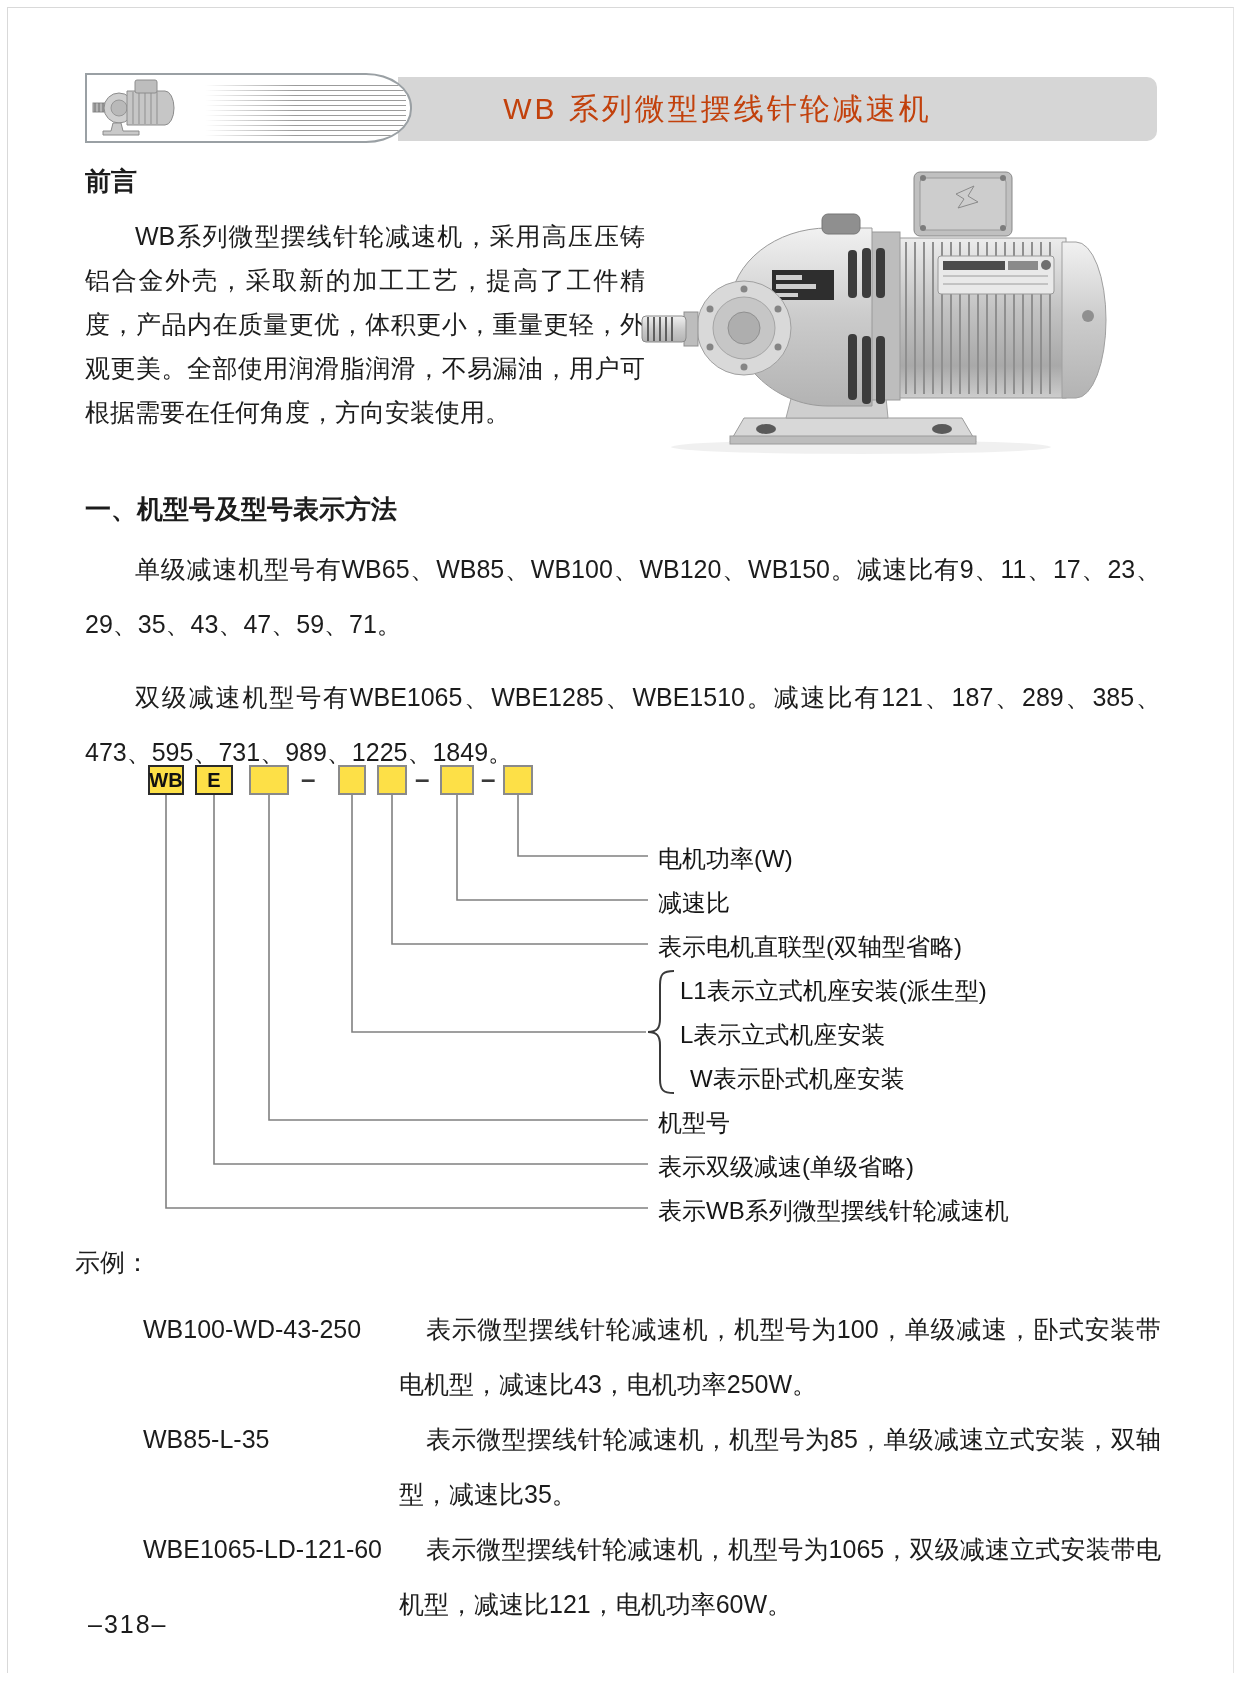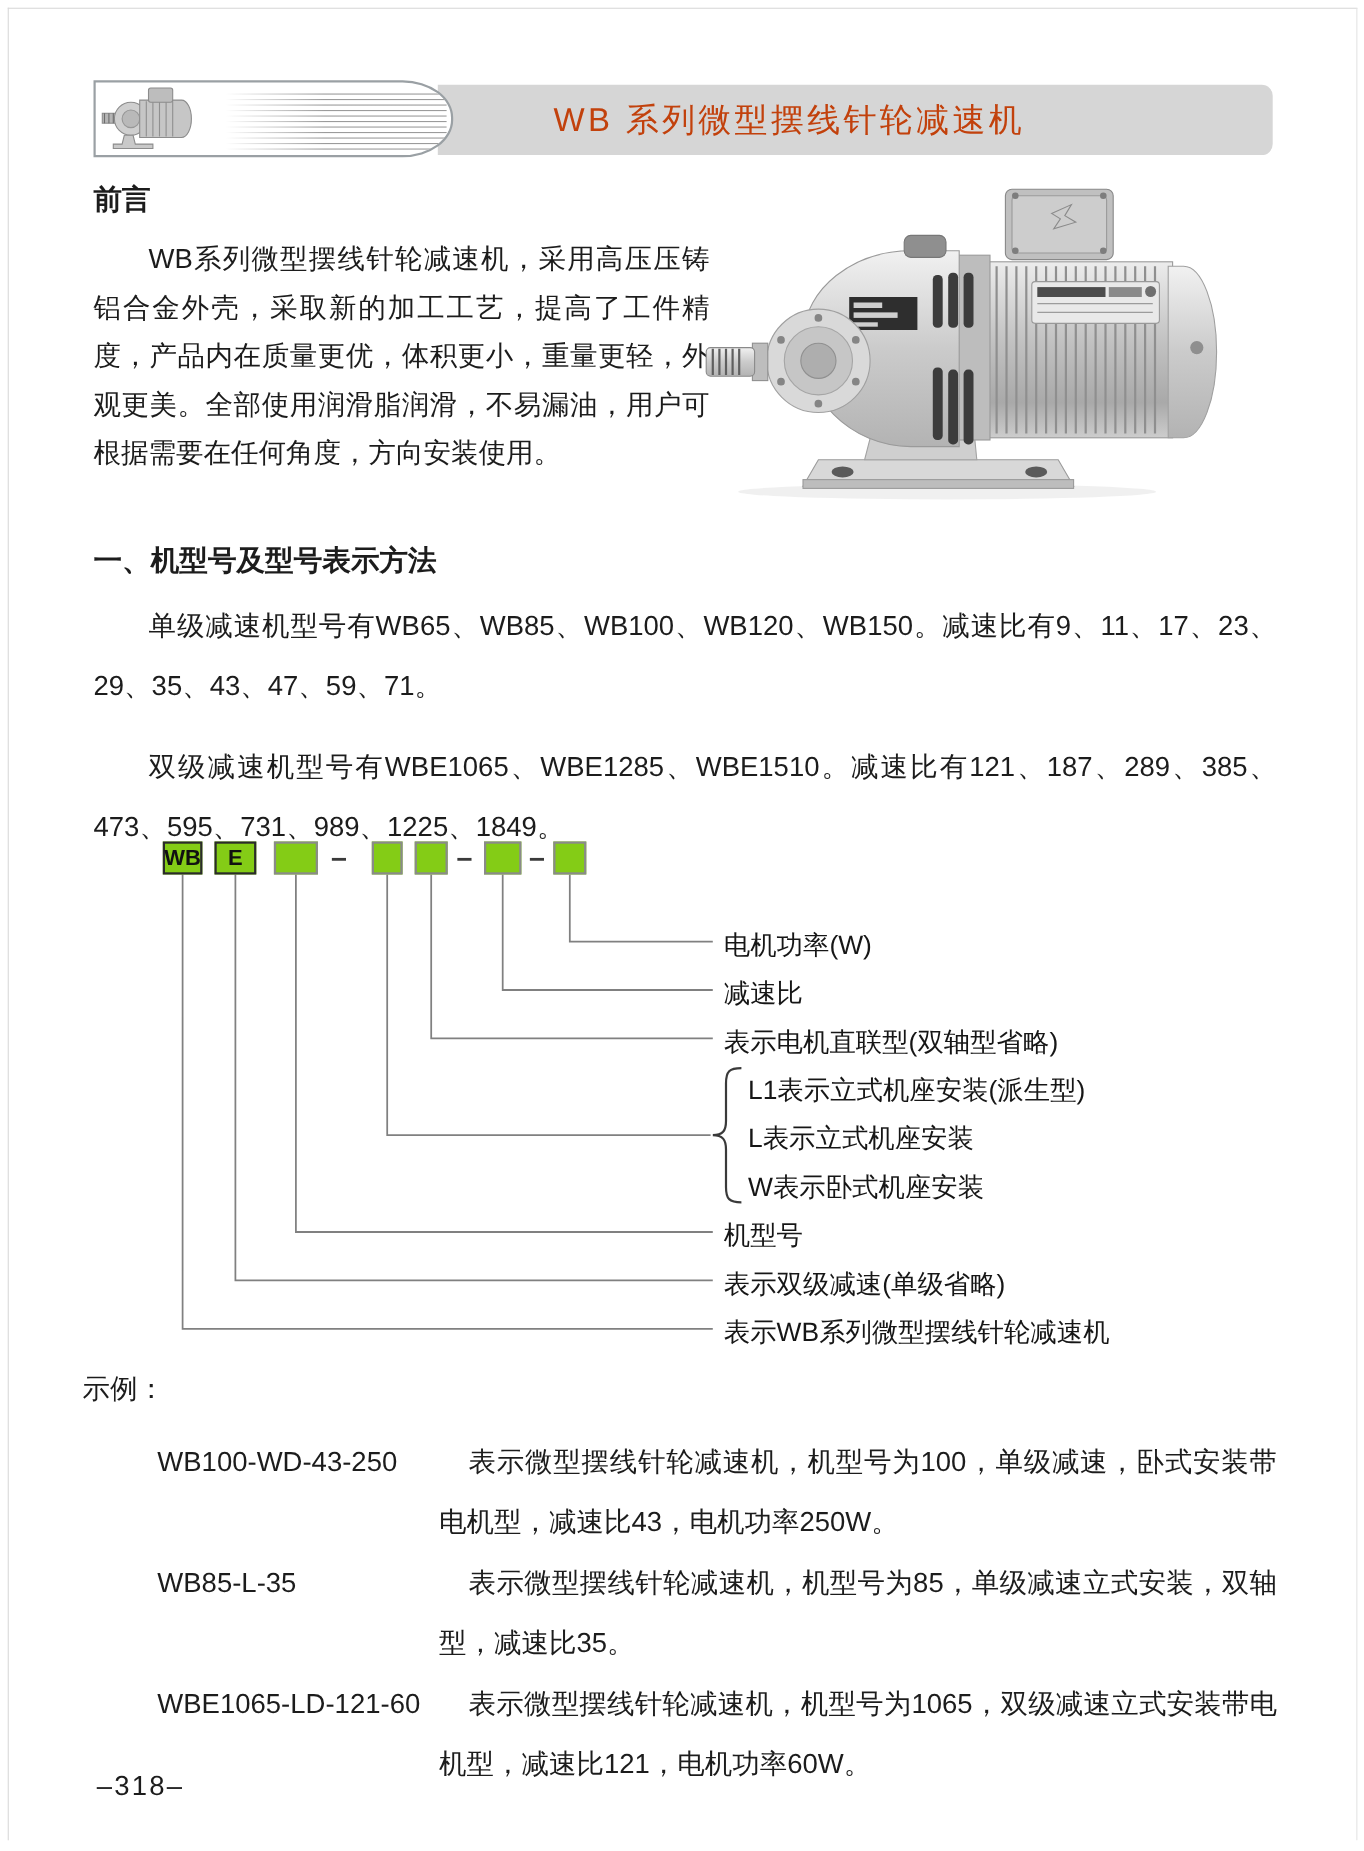--- a/index.html
+++ b/index.html
@@ -83,21 +83,21 @@
     position: absolute; left: 85px; top: 670px;
     width: 1076px; font-size: 25px; line-height: 55px;
     text-indent: 2em; text-align: justify;
   }
 
   
   .diagram { position: absolute; left: 0; top: 755px; width: 1240px; height: 470px; }
   .diagram svg.wires { position: absolute; left: 0; top: 0; }
   .dbox {
     position: absolute; top: 10px; height: 30px;
-    background: #84cc16;
+    background: #fde047;
     display: flex; align-items: center; justify-content: center;
     font-size: 20px; font-weight: bold; color: #111;
   }
   .dbox.filled { border: 2px solid #2b2b2b; }
   .dbox.empty  { border: 2px solid #8a8a8a; }
   .ddash {
     position: absolute; top: 9px; height: 30px;
     display: flex; align-items: center;
     font-size: 26px; font-weight: bold; color: #3a3a3a;
   }
@@ -301,21 +301,21 @@
     <div class="ddash" style="left:415px;">–</div>
     <div class="dbox empty" style="left:440px; width:34px;"></div>
     <div class="ddash" style="left:481px;">–</div>
     <div class="dbox empty" style="left:503px; width:30px;"></div>
 
     <div class="dlabel" style="top:88px;">电机功率(W)</div>
     <div class="dlabel" style="top:132px;">减速比</div>
     <div class="dlabel" style="top:176px;">表示电机直联型(双轴型省略)</div>
     <div class="dlabel braced" style="top:220px;">L1表示立式机座安装(派生型)</div>
     <div class="dlabel braced" style="top:264px;">L表示立式机座安装</div>
-    <div class="dlabel braced" style="top:308px;">W表示卧式机座安装</div>
+    <div class="dlabel braced" style="top:308px;margin-left:10px;">W表示卧式机座安装</div>
     <div class="dlabel" style="top:352px;">机型号</div>
     <div class="dlabel" style="top:396px;">表示双级减速(单级省略)</div>
     <div class="dlabel" style="top:440px;">表示WB系列微型摆线针轮减速机</div>
   </div>
 
   <div class="examples-heading">示例：</div>
 
   <div class="example ex1">
     <span class="code">WB100-WD-43-250</span>
     <div class="desc">表示微型摆线针轮减速机，机型号为100，单级减速，卧式安装带电机型，减速比43，电机功率250W。</div>

